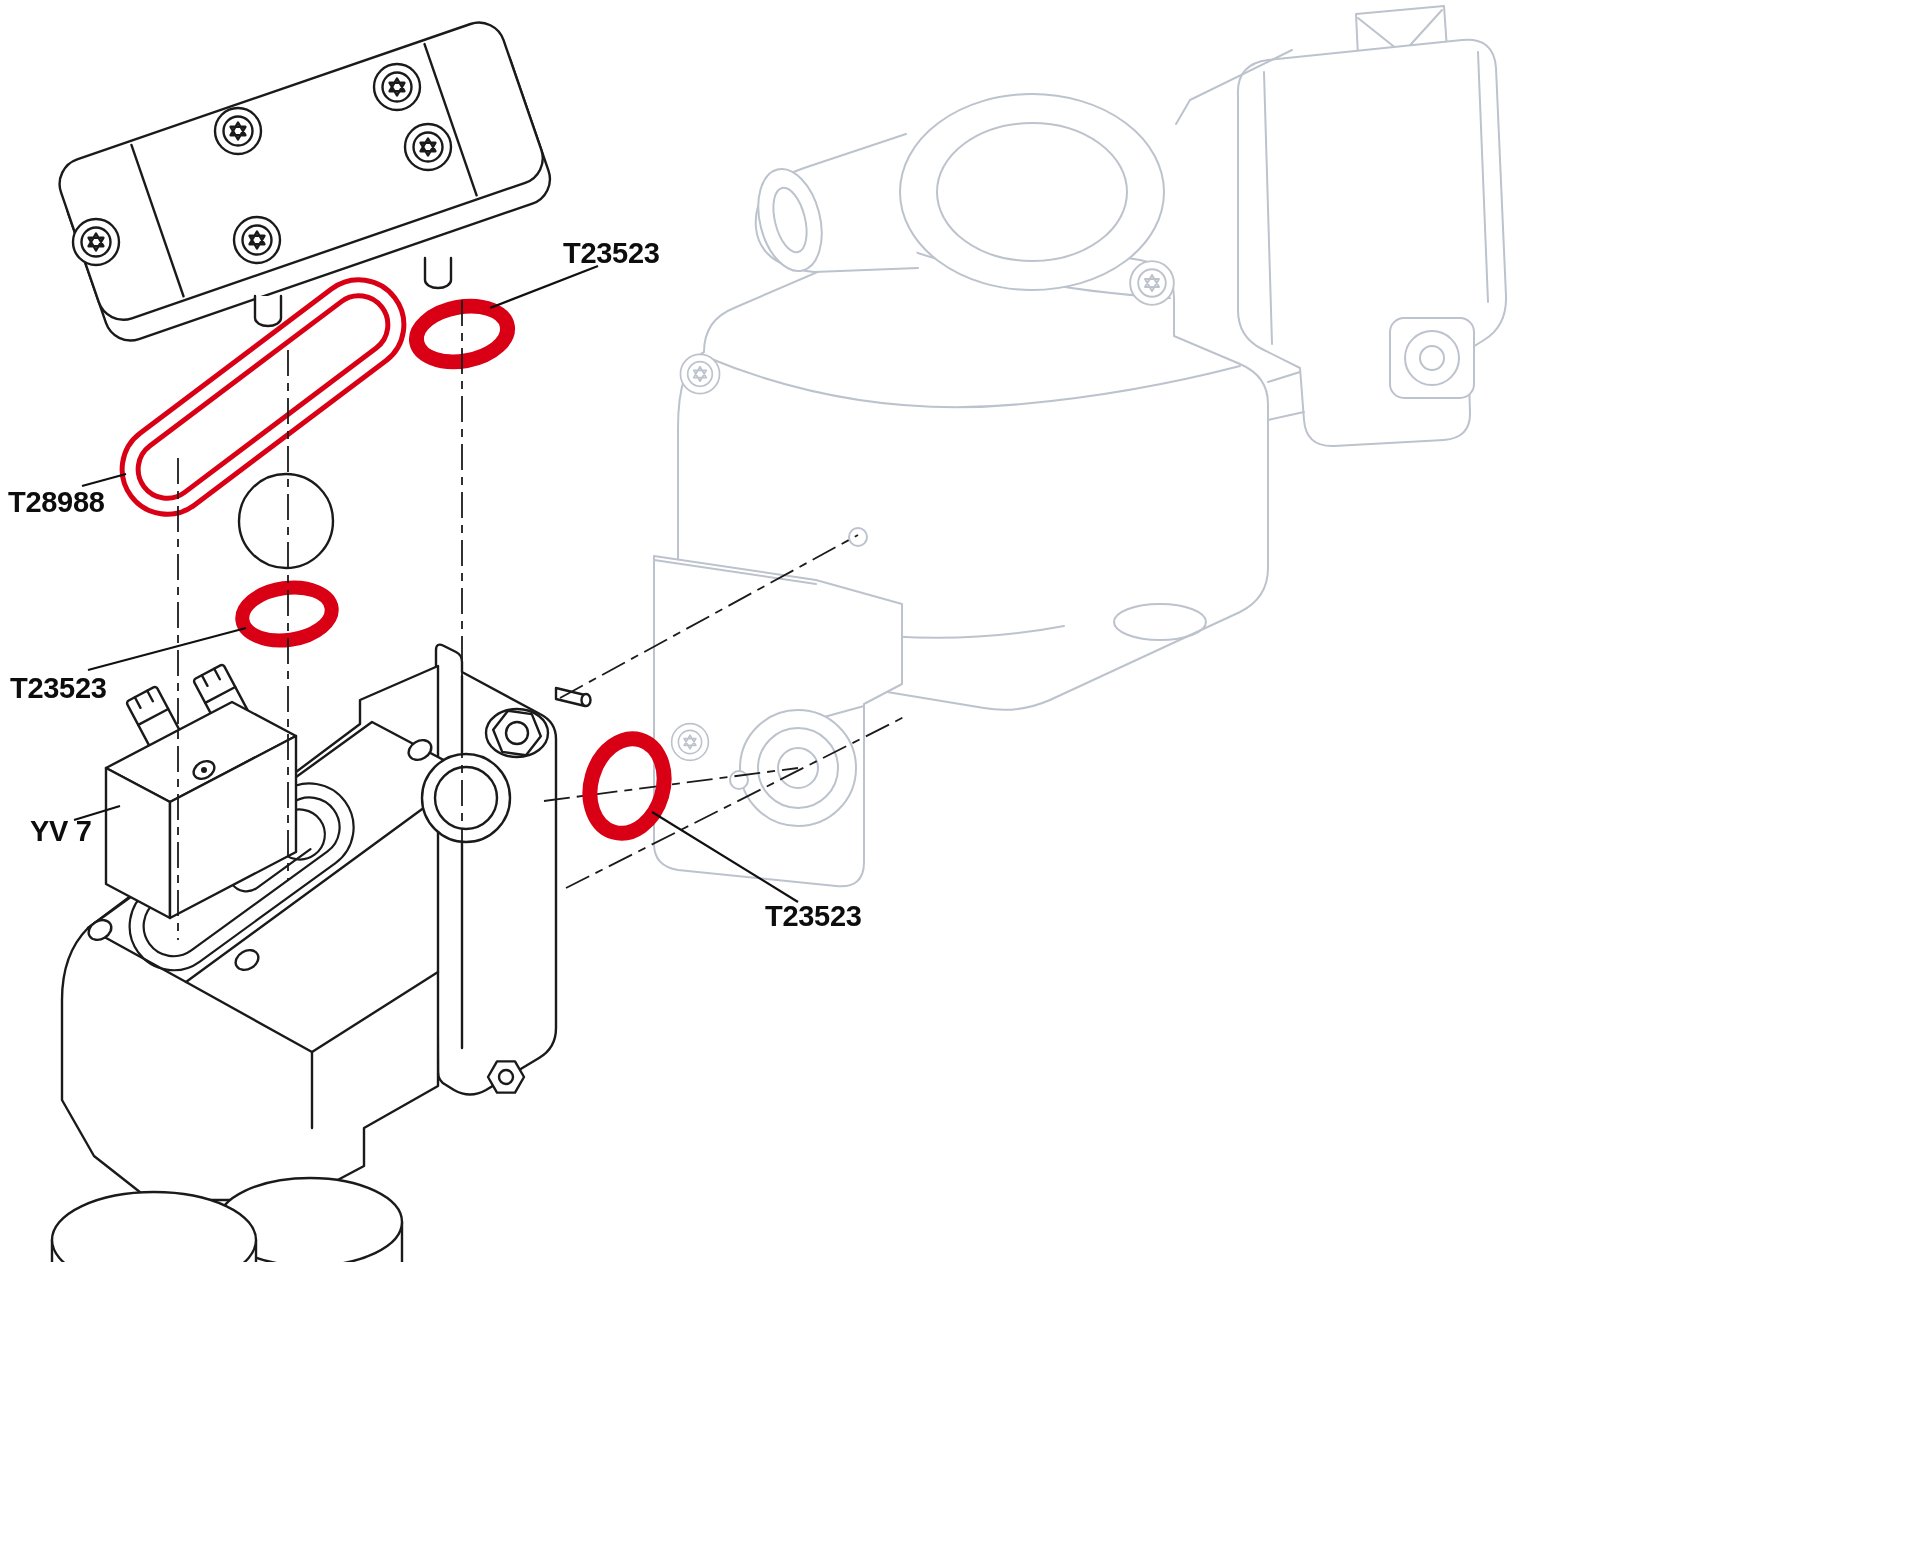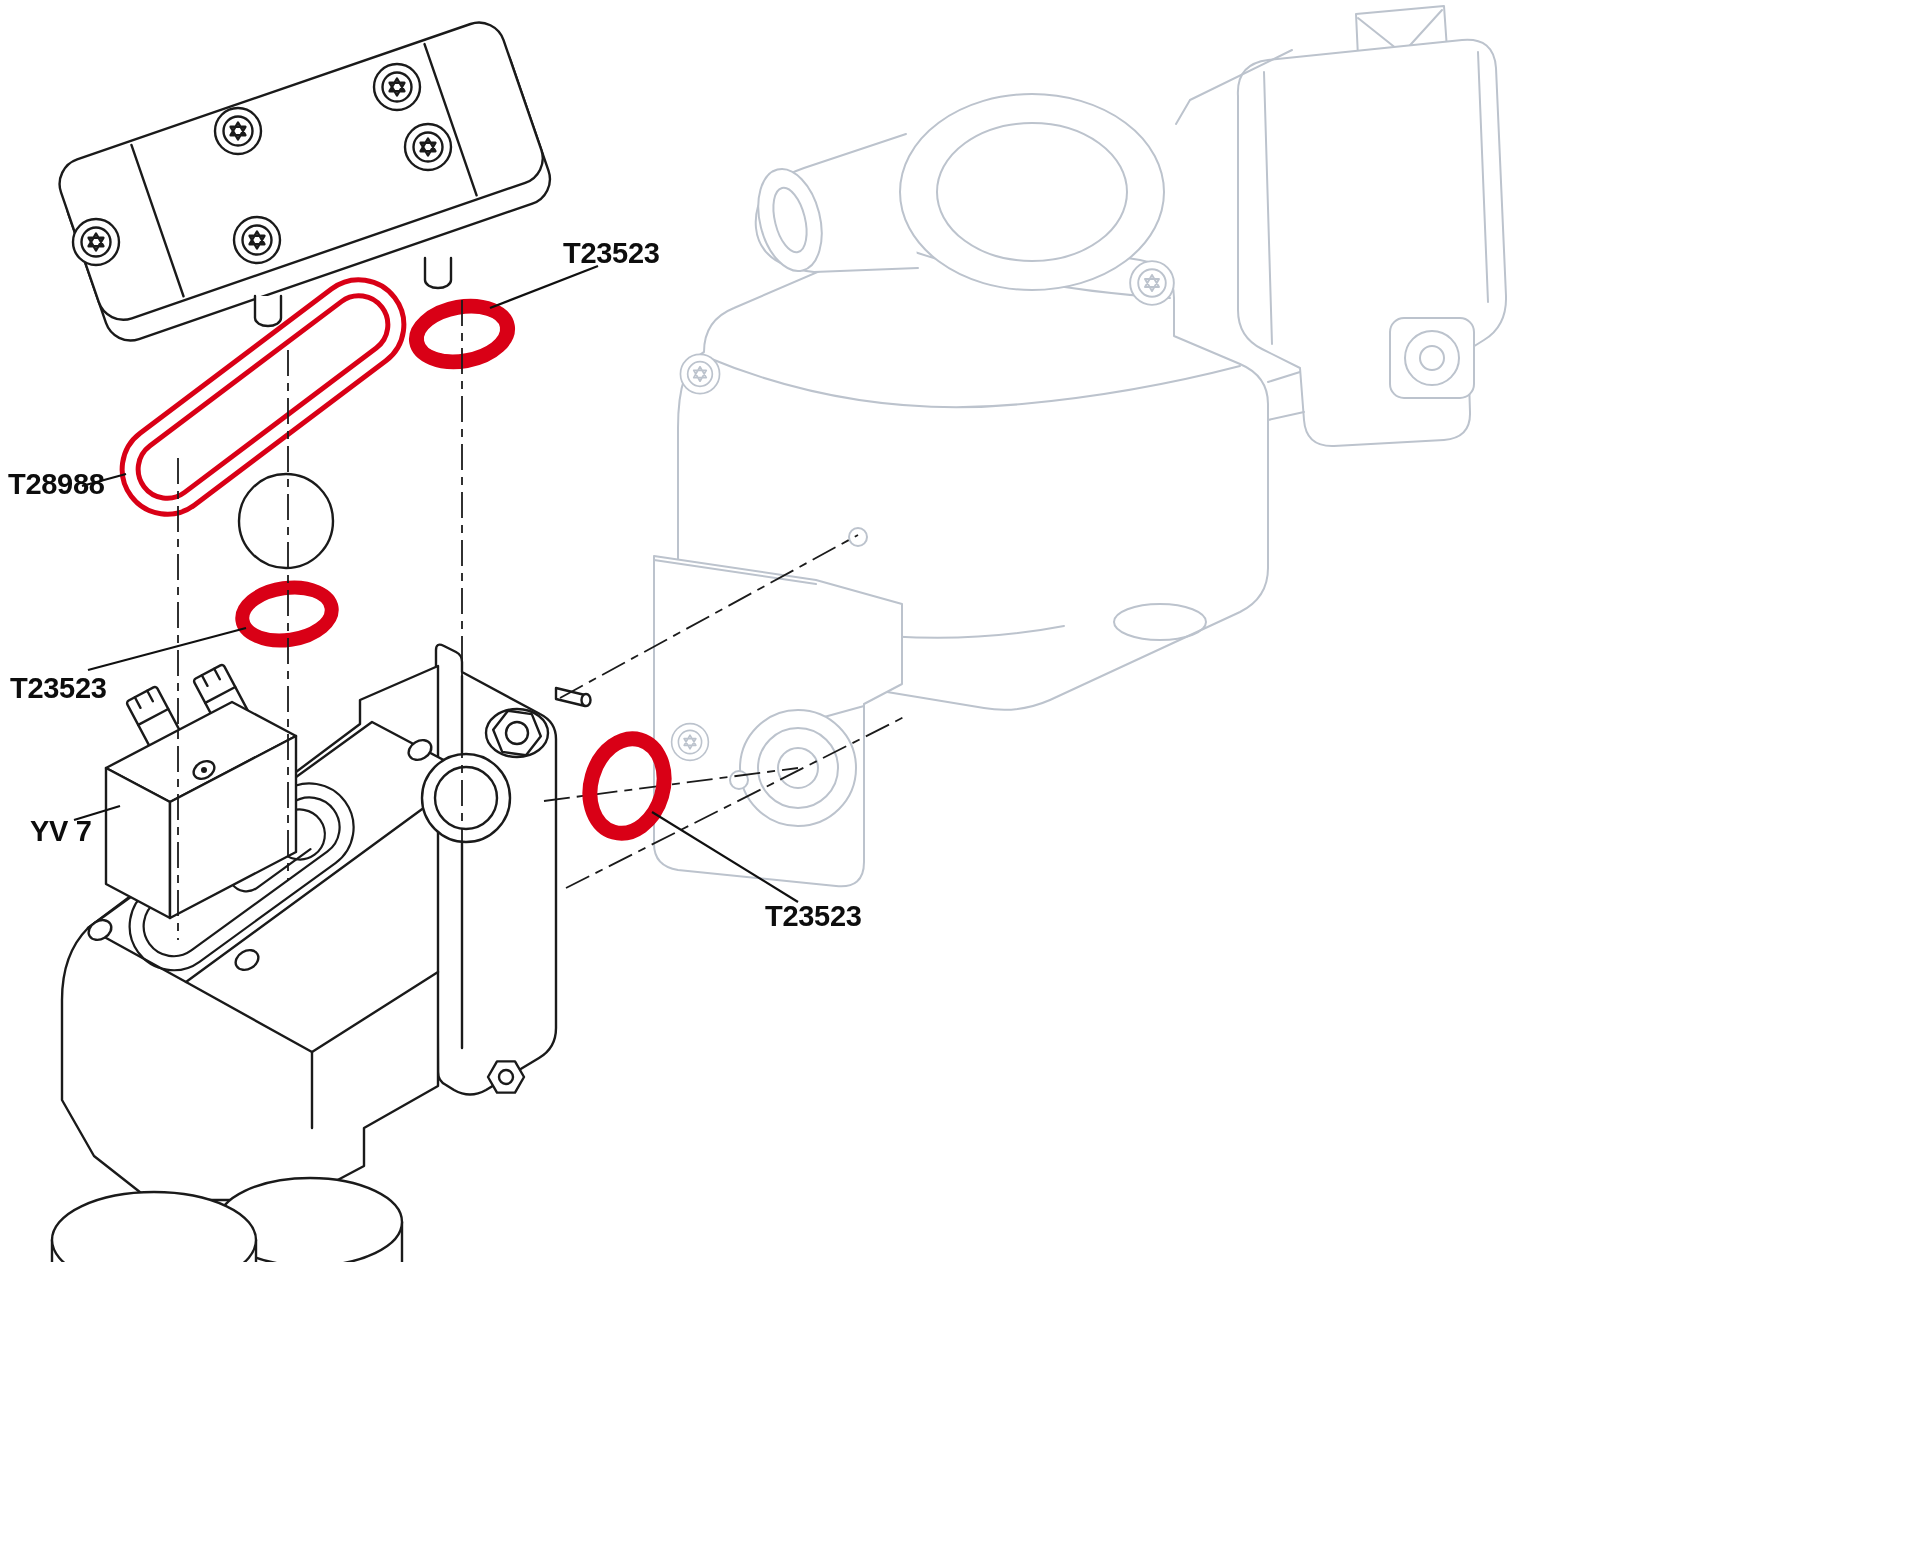--- a/index.html
+++ b/index.html
@@ -199,18 +199,18 @@
   <g class="leader">
     <path d="M598,266 L490,308"></path>
     <path d="M82,486 L126,474"></path>
     <path d="M88,670 L246,628"></path>
     <path d="M74,820 L120,806"></path>
     <path d="M798,902 L652,812"></path>
   </g>
 </svg>
 
 <div class="part-label" style="left:563px;top:237px">T23523</div>
-<div class="part-label" style="left:8px;top:468px">T28988</div>
+<div class="part-label" style="left:8px;top:486px">T28988</div>
 <div class="part-label" style="left:10px;top:672px">T23523</div>
 <div class="part-label" style="left:30px;top:815px">YV 7</div>
 <div class="part-label" style="left:765px;top:900px">T23523</div>
 
 </div>
 
 </body></html>

